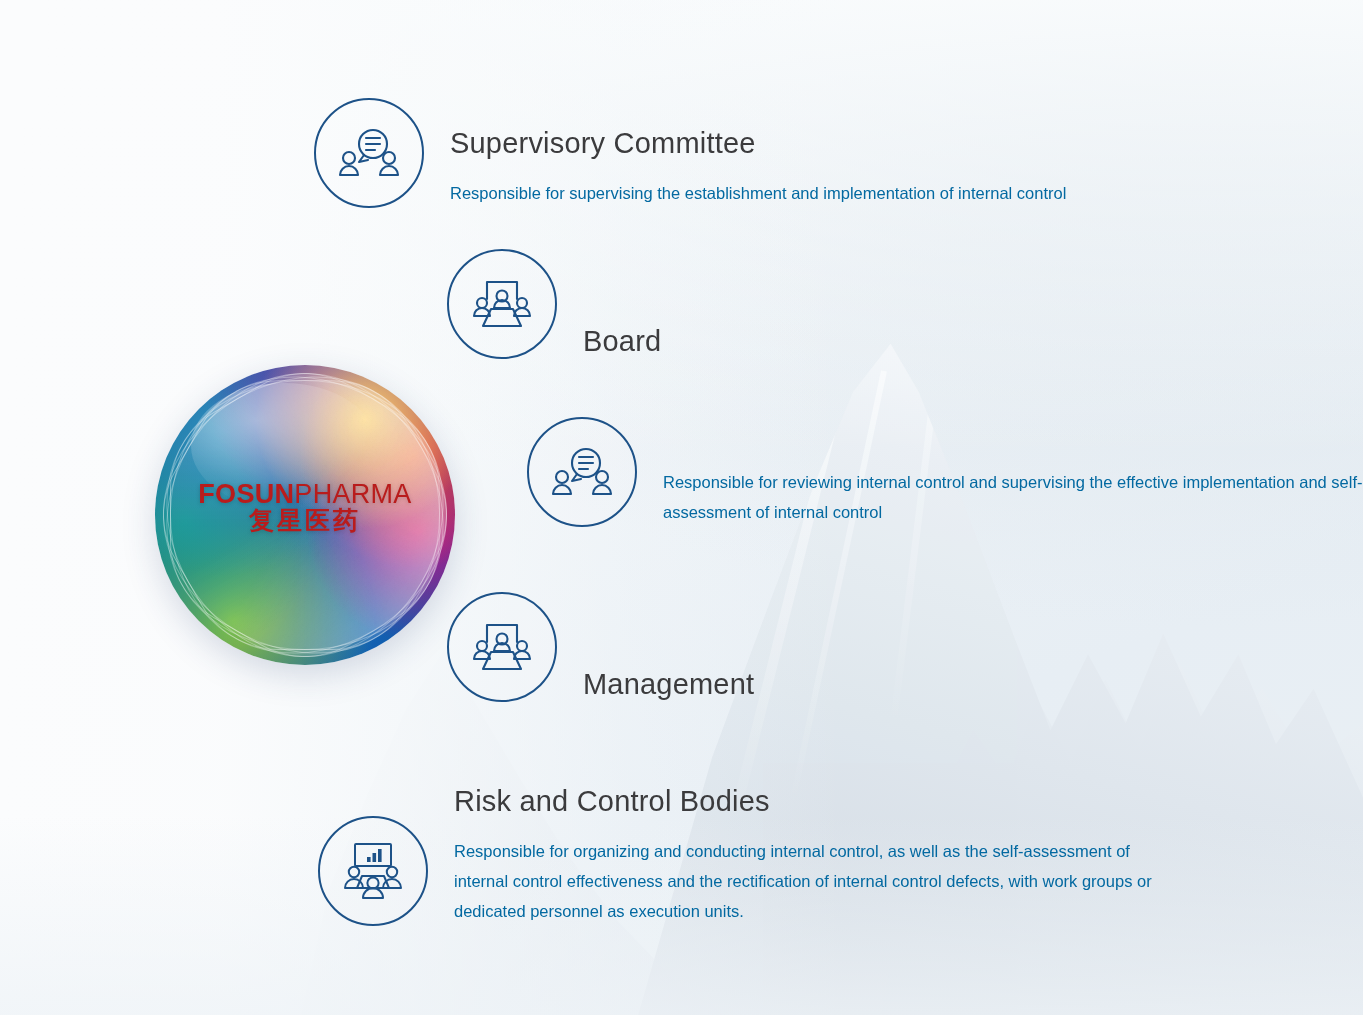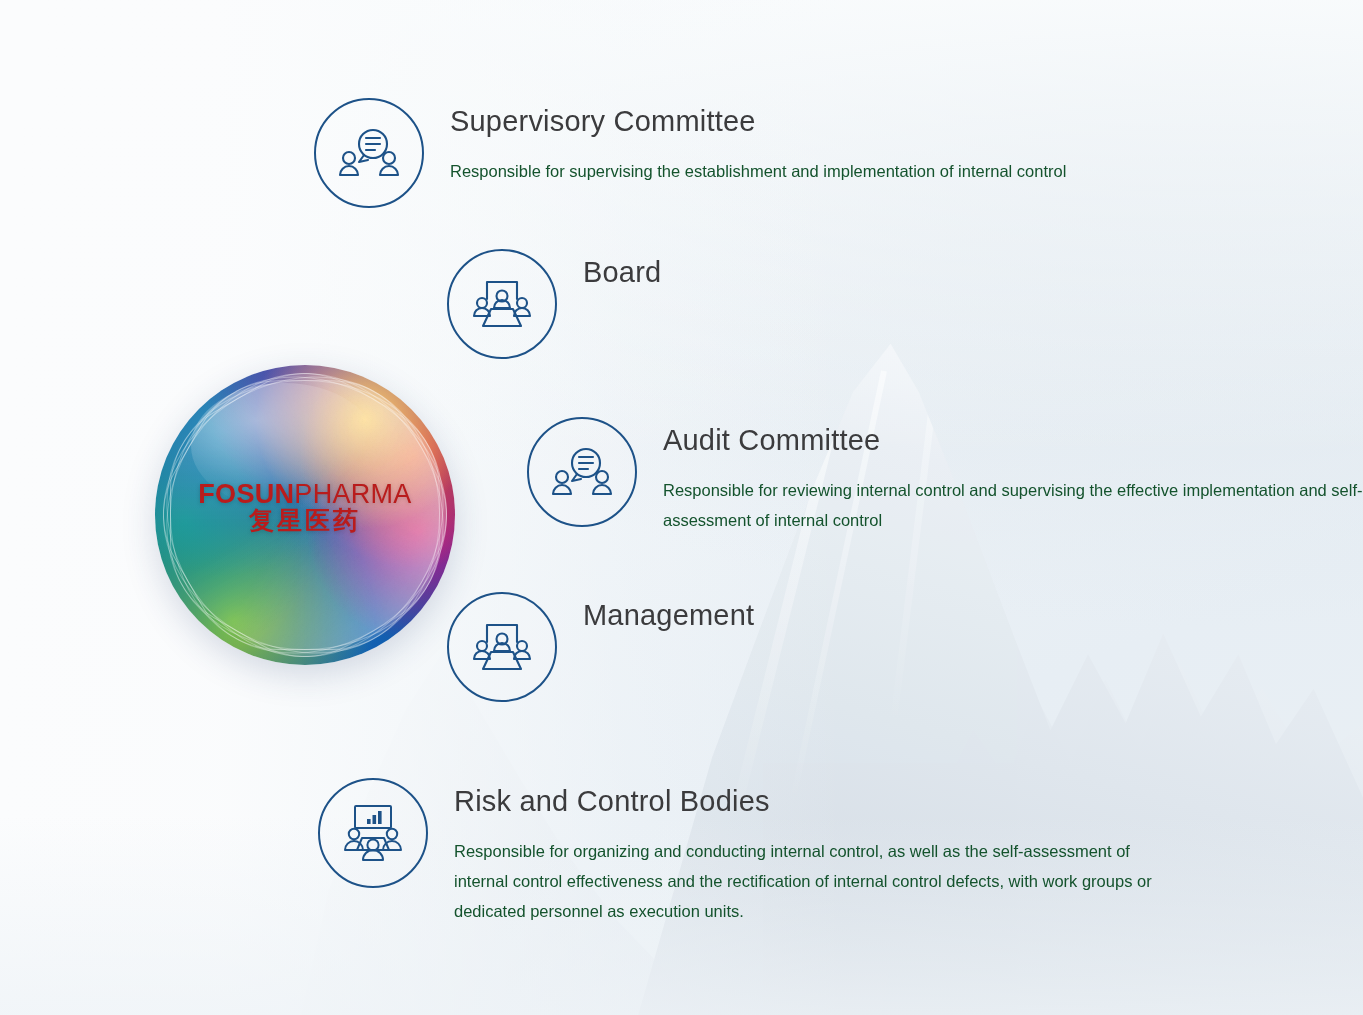--- a/index.html
+++ b/index.html
@@ -105,35 +105,35 @@
     text-align:center; color:#b91c1c; line-height:1;
     text-shadow:0 1px 4px rgba(0,0,0,.18);
     user-select:none;
   }
   .logo-en { font-size:27px; letter-spacing:.3px; white-space:nowrap; }
   .logo-en b { font-weight:700; }
   .logo-en span.light { font-weight:400; }
   .logo-cn { font-size:25px; font-weight:700; letter-spacing:3px; }
 
   
-  .item { position:absolute; display:flex; align-items:flex-start; }
+  .item { position:absolute; display:flex; align-items:flex-end; }
   .badge {
     flex:0 0 auto; width:110px; height:110px; border-radius:50%;
     border:2px solid #1d5288;
     display:flex; align-items:center; justify-content:center;
     background:rgba(255,255,255,.07);
   }
   .badge svg { display:block; }
   .txt { margin-left:26px; padding-top:6px; }
   .ttl {
     font-size:29px; font-weight:400; color:#3b3b3d;
     letter-spacing:.2px; line-height:1.2; white-space:nowrap;
   }
   .desc {
-    margin-top:17px; font-size:16.5px; color:#14532d;
+    margin-top:17px; font-size:16.5px; color:#0369a1;
     line-height:1.83; max-width:760px;
   }
 
   
   #item-1 { left:314px; top:98px;  }
   #item-2 { left:447px; top:249px; }
   #item-3 { left:527px; top:417px; }
   #item-4 { left:447px; top:592px; }
   #item-5 { left:318px; top:778px; }
   #item-5 .desc { max-width:700px; }
@@ -220,21 +220,20 @@
       <line x1="29" y1="13" x2="43" y2="13"></line>
       <line x1="29" y1="19" x2="43" y2="19"></line>
       <line x1="29" y1="25" x2="38" y2="25"></line>
       <circle cx="12" cy="33" r="6"></circle>
       <path d="M3 50 a9 9 0 0 1 18 0 z"></path>
       <circle cx="52" cy="33" r="6"></circle>
       <path d="M43 50 a9 9 0 0 1 18 0 z"></path>
     </svg>
   </div>
   <div class="txt">
-    <div class="ttl">Audit Committee</div>
     <div class="desc">Responsible for reviewing internal control and supervising the effective implementation and self-assessment of internal control</div>
   </div>
 </div>
 
 <div class="item" id="item-4">
   <div class="badge">
     <svg width="62" height="56" viewBox="0 0 62 56" fill="none" stroke="#1d5288" stroke-width="2.1" stroke-linecap="round" stroke-linejoin="round">
       <path d="M16 23 V6 H46 V23"></path>
       <circle cx="31" cy="20" r="5.5"></circle>
       <path d="M23 32 a8 8 0 0 1 16 0 z"></path>

